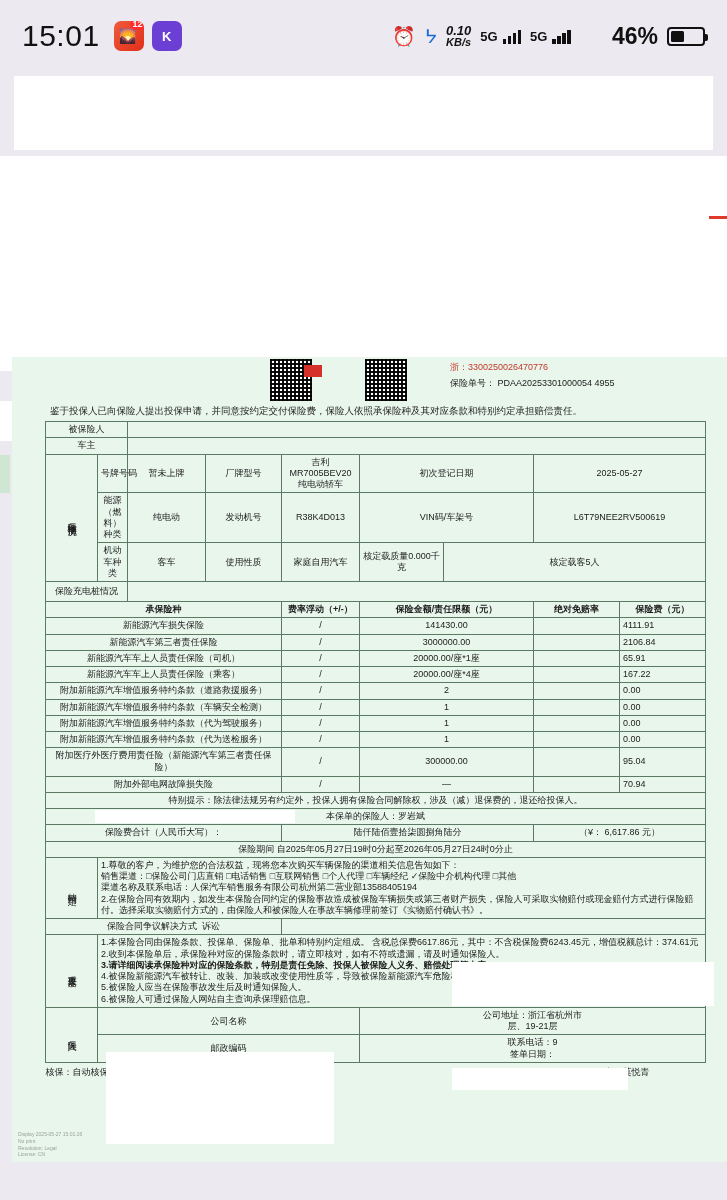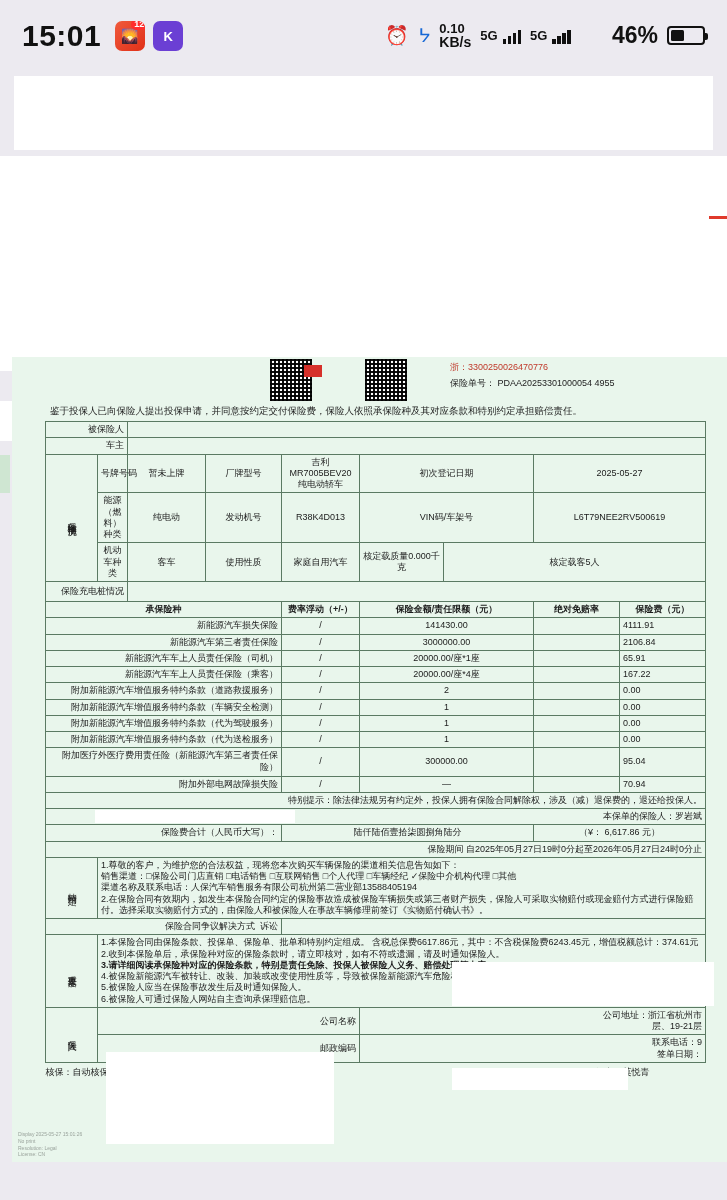--- a/index.html
+++ b/index.html
@@ -13,39 +13,39 @@
   }
 
   
   .statusbar {
     height:72px;
     display:flex; align-items:center;
     padding:0 22px;
     color:#111;
     background:#eceaf0;
   }
-  .sb-time { font-size:30px; font-weight:700; letter-spacing:0.5px; }
+  .sb-time { font-size:30px; font-weight:400; letter-spacing:0.5px; }
   .sb-left-icons { display:flex; align-items:center; gap:8px; margin-left:14px; }
   .app-badge {
     width:30px; height:30px; border-radius:7px;
     display:flex; align-items:center; justify-content:center;
     font-size:13px; color:#fff; font-weight:700;
     overflow:hidden; position:relative;
   }
   .badge-red { background:linear-gradient(135deg,#f05a3c,#e03018); }
   .badge-purple { background:#6b3fd4; }
   .badge-dot {
     position:absolute; top:-2px; right:-2px;
     background:#ff2d2d; color:#fff; font-size:9px;
     border-radius:8px; padding:0 3px; line-height:11px;
   }
   .sb-right { margin-left:auto; display:flex; align-items:center; gap:9px; }
   .sb-icon { font-size:19px; color:#111; line-height:1; }
-  .net-speed { text-align:left; line-height:1.02; font-size:13px; font-weight:700; }
-  .net-speed small { font-size:14px; font-weight:700; display:block; }
+  .net-speed { text-align:center; line-height:1.02; font-size:13px; font-weight:700;font-style:italic; }
+  .net-speed small { font-size:11px; font-weight:700; display:block; }
   .signal { display:flex; align-items:flex-end; gap:1.5px; height:16px; }
   .signal i { display:block; width:3.5px; background:#111; }
   .signal i:nth-child(1){height:5px}
   .signal i:nth-child(2){height:8px}
   .signal i:nth-child(3){height:11px}
   .signal i:nth-child(4){height:14px}
   .gtag { font-size:13px; font-weight:700; margin-right:-4px;text-align:right; }
   .batt-text { font-size:23px; font-weight:700;margin-left:32px; }
   .batt {
     width:38px; height:19px; border:2px solid #111; border-radius:4px;
@@ -119,21 +119,21 @@
   .r { text-align:left; }
   .vert {
     writing-mode:vertical-rl;
     text-orientation:upright;
     letter-spacing:1px;
     white-space:nowrap;
     margin:0 auto;
     display:block;
     font-size:9px;
   }
-  .lbl { text-align:right; }
+  .lbl { text-align:center; }
   .tall { height:20px; }
   .note-cell { text-align:left; line-height:1.45; padding:3px 5px; }
   .hl { font-weight:700; }
 
   
   .cover { position:absolute; background:#fff; }
 
   .footprint {
     position:absolute; left:6px; bottom:4px; font-size:5px; color:#9aa39c; line-height:1.35;
   }

